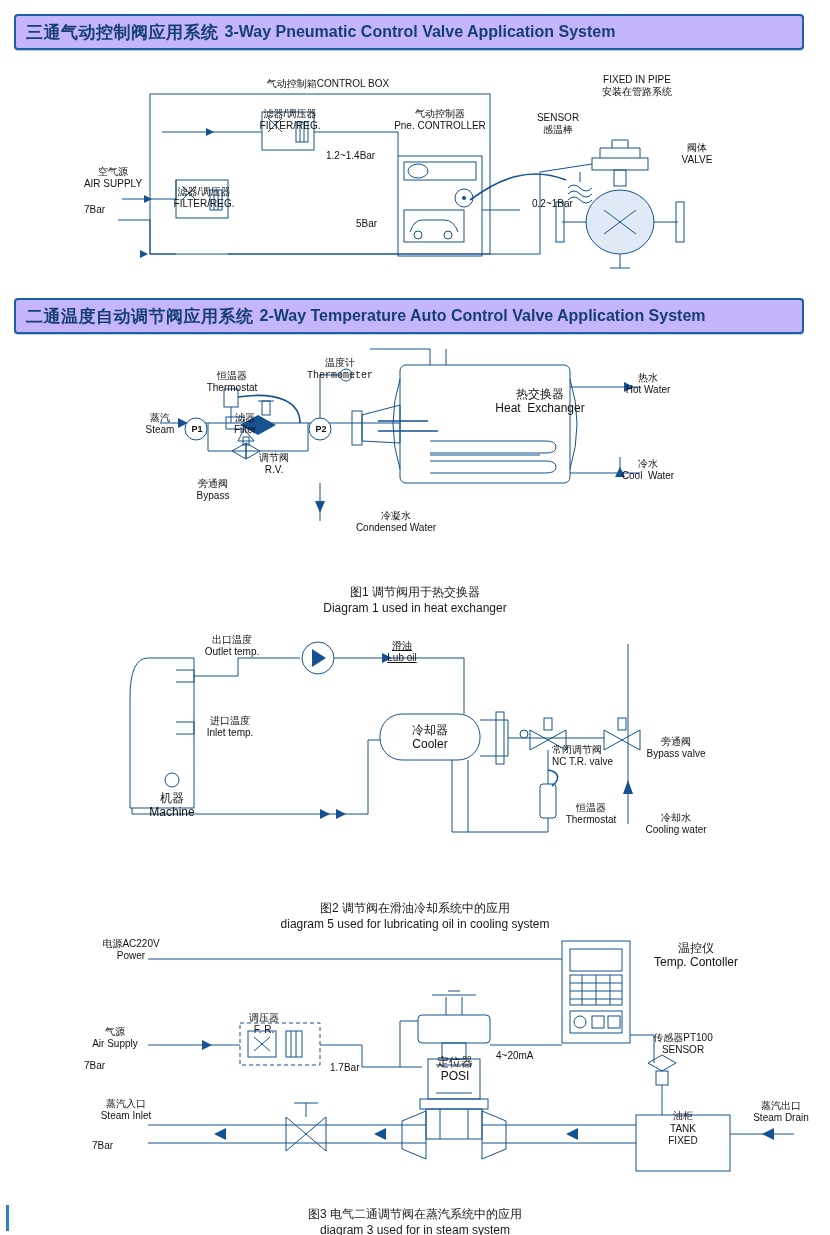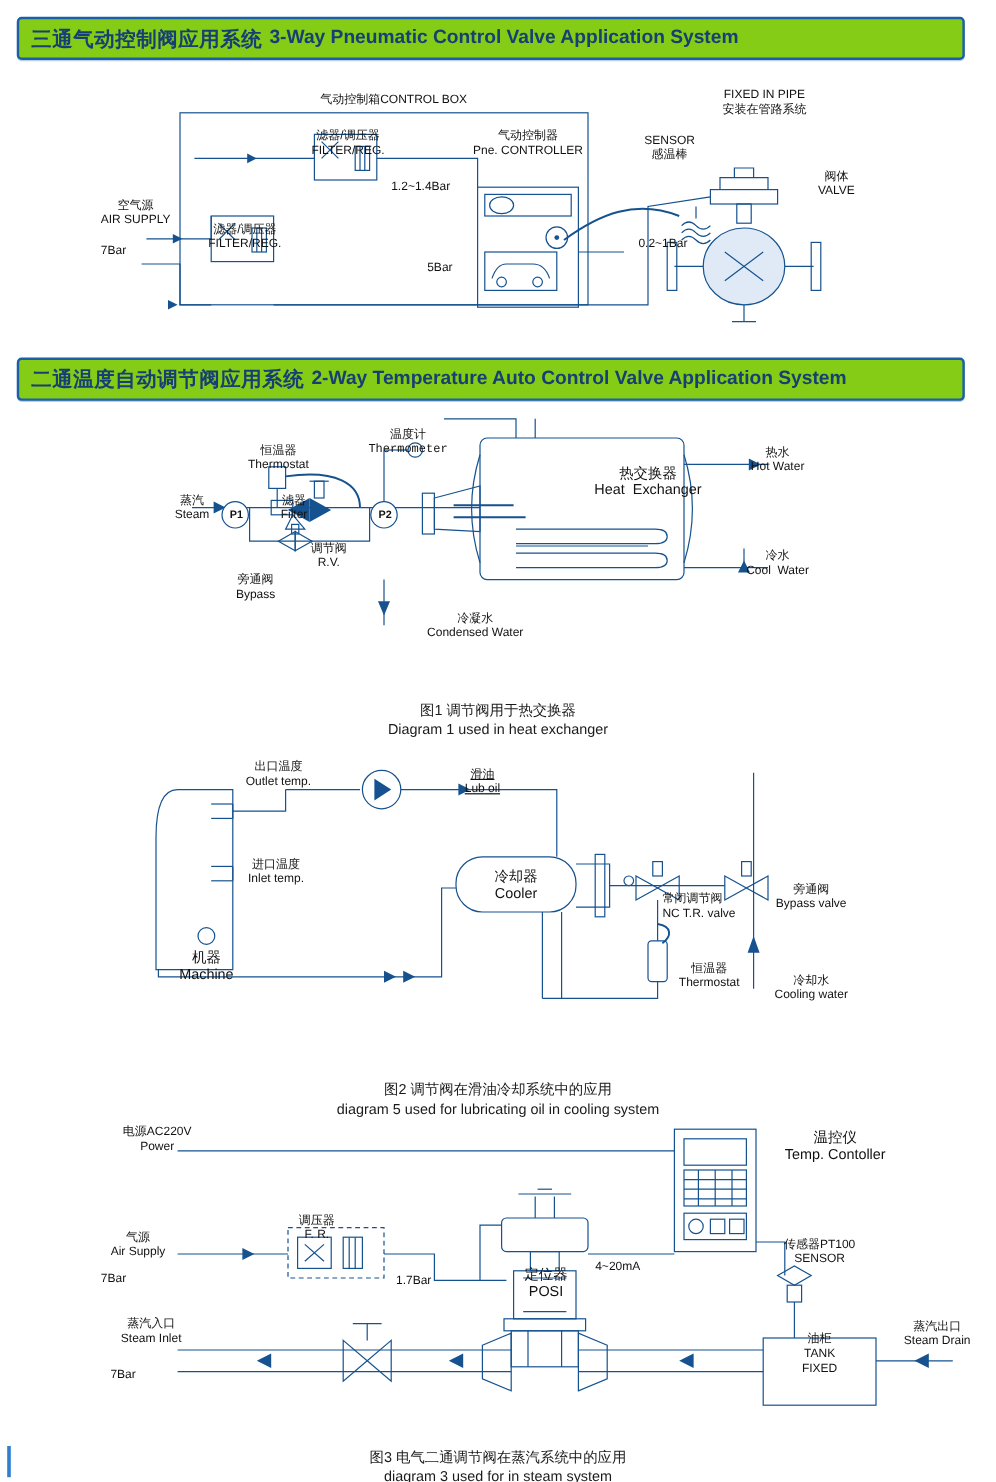--- a/index.html
+++ b/index.html
@@ -7,21 +7,21 @@
     width:830px;height:1235px;background:#ffffff;
     font-family:"Liberation Sans", sans-serif;
     color:#1a1a1a;position:relative;overflow:hidden;
   }
   .page{position:relative;width:830px;height:1235px;}
 
   
   .hdr{
     position:absolute;left:14px;width:786px;height:32px;
     border:2px solid #1b5fa8;border-radius:4px;
-    background:#84cc16;
+    background:#c4b5fd;
     display:flex;align-items:center;
     box-shadow:0 1px 0 #b9cfe4;
   }
   .hdr .cn{font-size:17px;font-weight:bold;color:#163f73;letter-spacing:0.5px;margin-left:10px;}
   .hdr .en{font-size:16px;font-weight:bold;color:#163f73;margin-left:6px;}
   #hdr1{top:14px;}
   #hdr2{top:298px;}
 
   .lbl{position:absolute;font-size:10px;line-height:1.15;color:#111;white-space:pre;}
   .lbl.c{text-align:center;}

